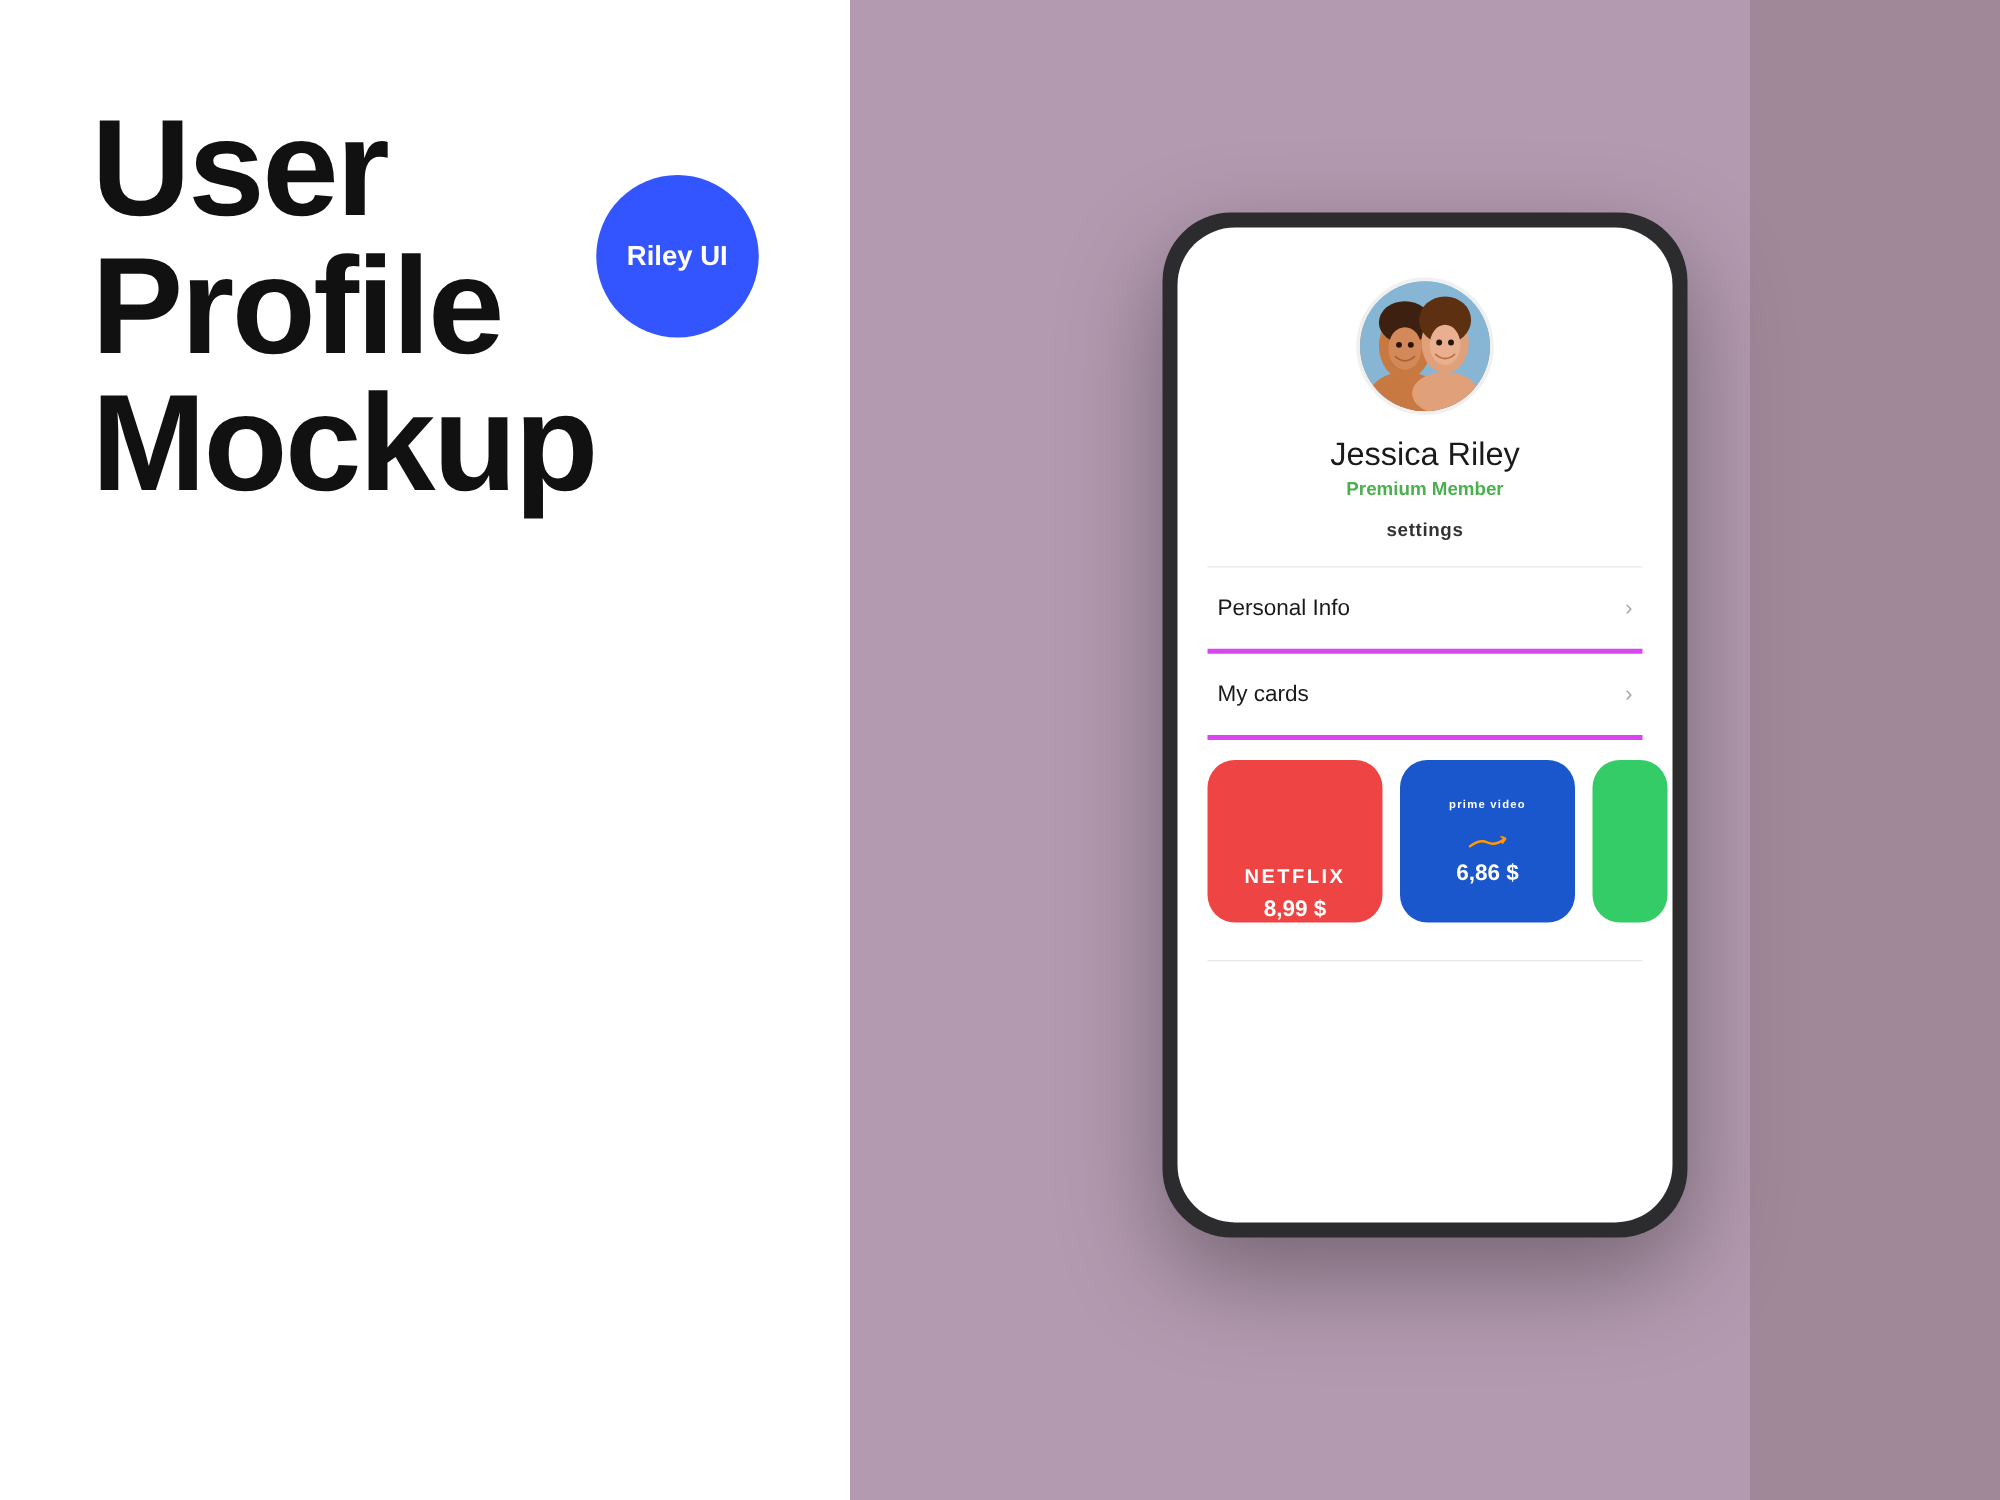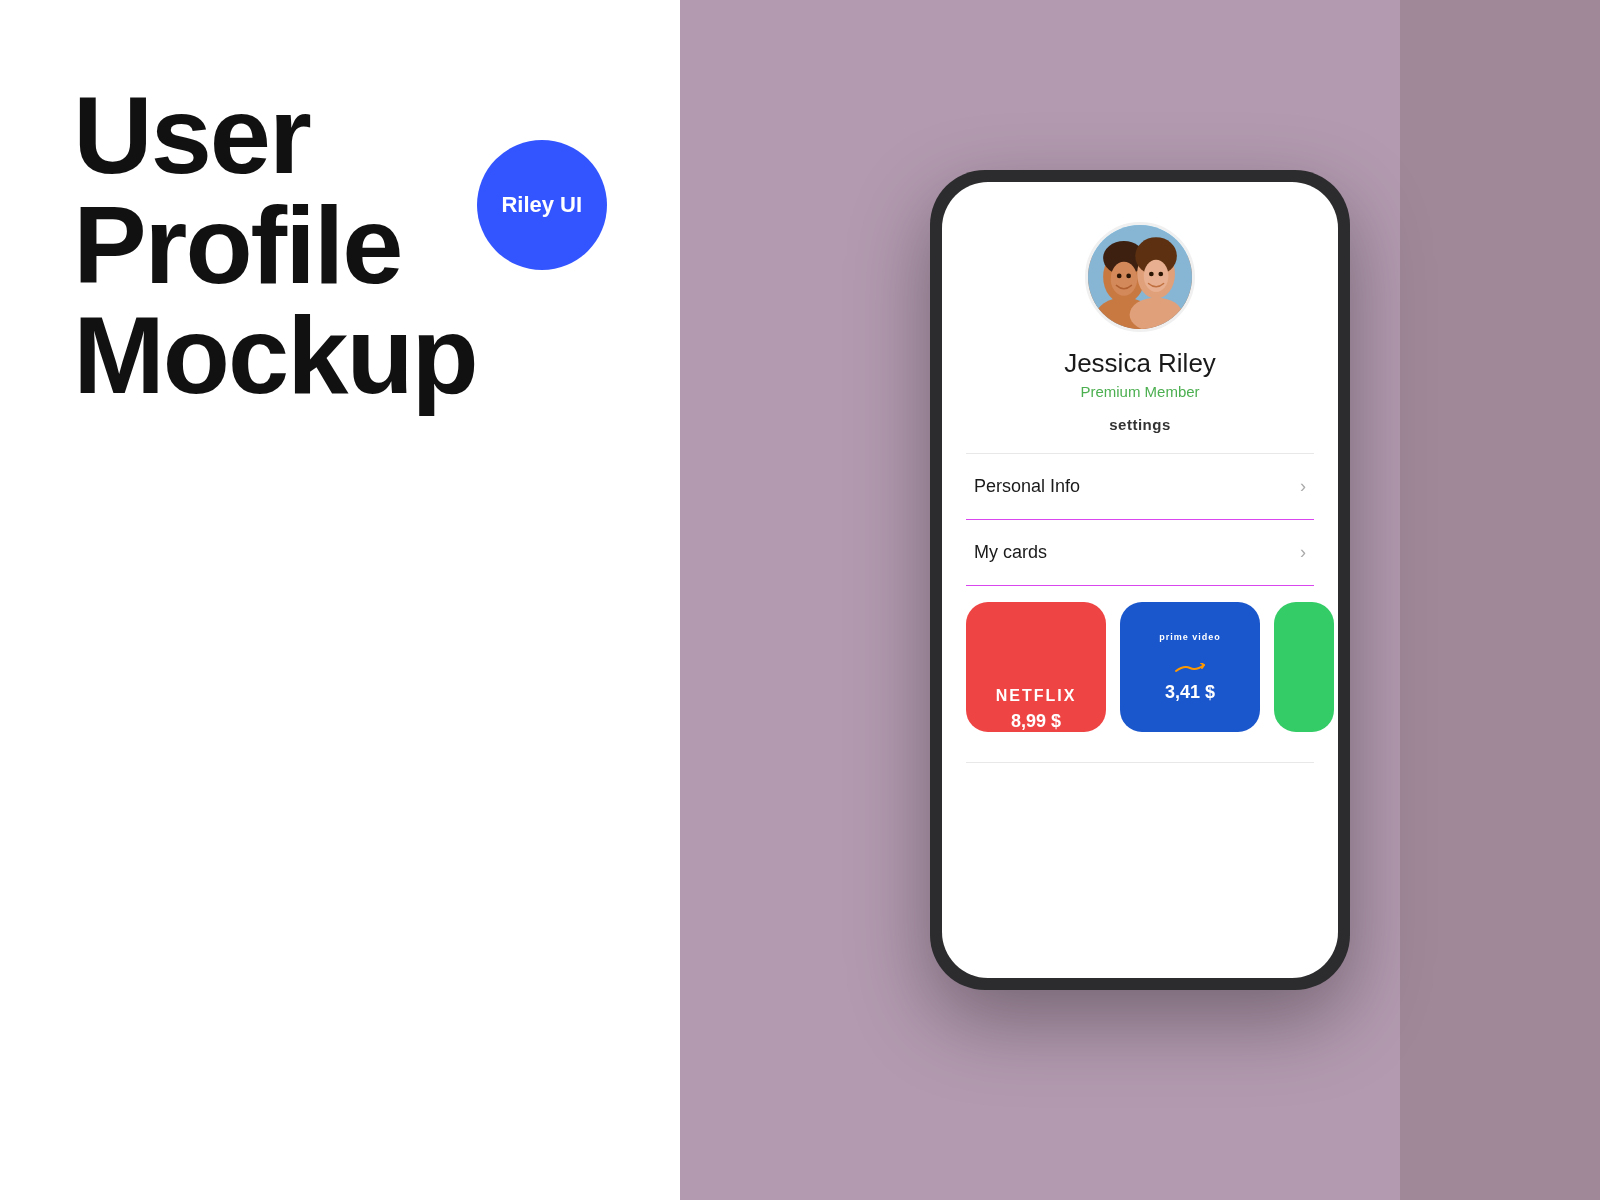--- a/index.html
+++ b/index.html
@@ -109,21 +109,21 @@
 
     .user-name {
       font-size: 26px;
       font-weight: 500;
       color: #1a1a1a;
       margin-bottom: 4px;
     }
 
     .user-badge {
       font-size: 15px;
-      font-weight: 400;
+      font-weight: 700;
       color: #4caf50;
       margin-bottom: 16px;
     }
 
     .settings-label {
       font-size: 15px;
       font-weight: 600;
       color: #333;
       margin-bottom: 20px;
       letter-spacing: 0.5px;
@@ -141,21 +141,21 @@
       width: 100%;
       padding: 0 24px;
     }
 
     .menu-item {
       display: flex;
       align-items: center;
       justify-content: space-between;
       padding: 22px 8px;
       cursor: pointer;
-      border-bottom: 1px solid #d946ef;
+      border-bottom: 4px solid #d946ef;
     }
 
     .menu-item-label {
       font-size: 18px;
       font-weight: 400;
       color: #1a1a1a;
     }
 
     .chevron {
       color: #aaaaaa;
@@ -334,21 +334,21 @@
           </div>
 
           <div class="sub-card prime">
             <div class="prime-top">prime video</div>
             <div class="prime-arrow">
               <svg width="32" height="10" viewBox="0 0 32 10">
                 <path d="M2 8 Q10 2 16 5 Q22 8 30 2" stroke="#ff9900" stroke-width="2" fill="none" stroke-linecap="round"></path>
                 <path d="M27 0 L30 2 L28 5" stroke="#ff9900" stroke-width="2" fill="none" stroke-linecap="round" stroke-linejoin="round"></path>
               </svg>
             </div>
-            <div class="sub-price">3,41 $</div>
+            <div class="sub-price">6,86 $</div>
           </div>
 
           <div class="sub-card green"></div>
 
         </div>
 
         <div class="bottom-divider"></div>
 
       </div>
     </div>

